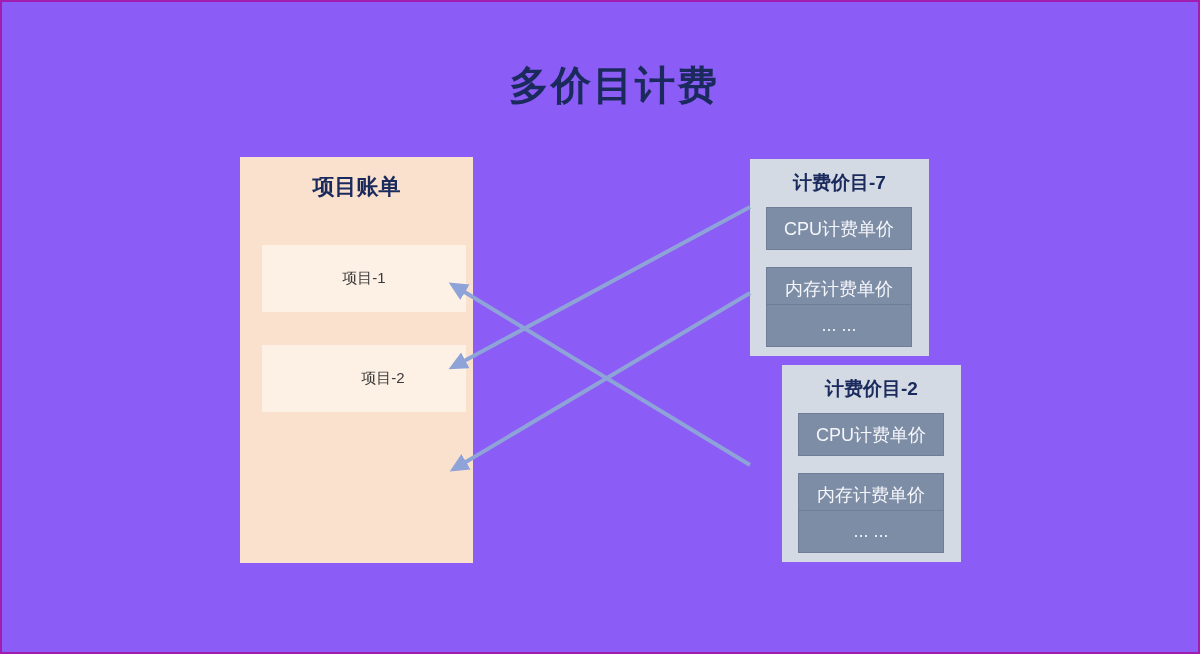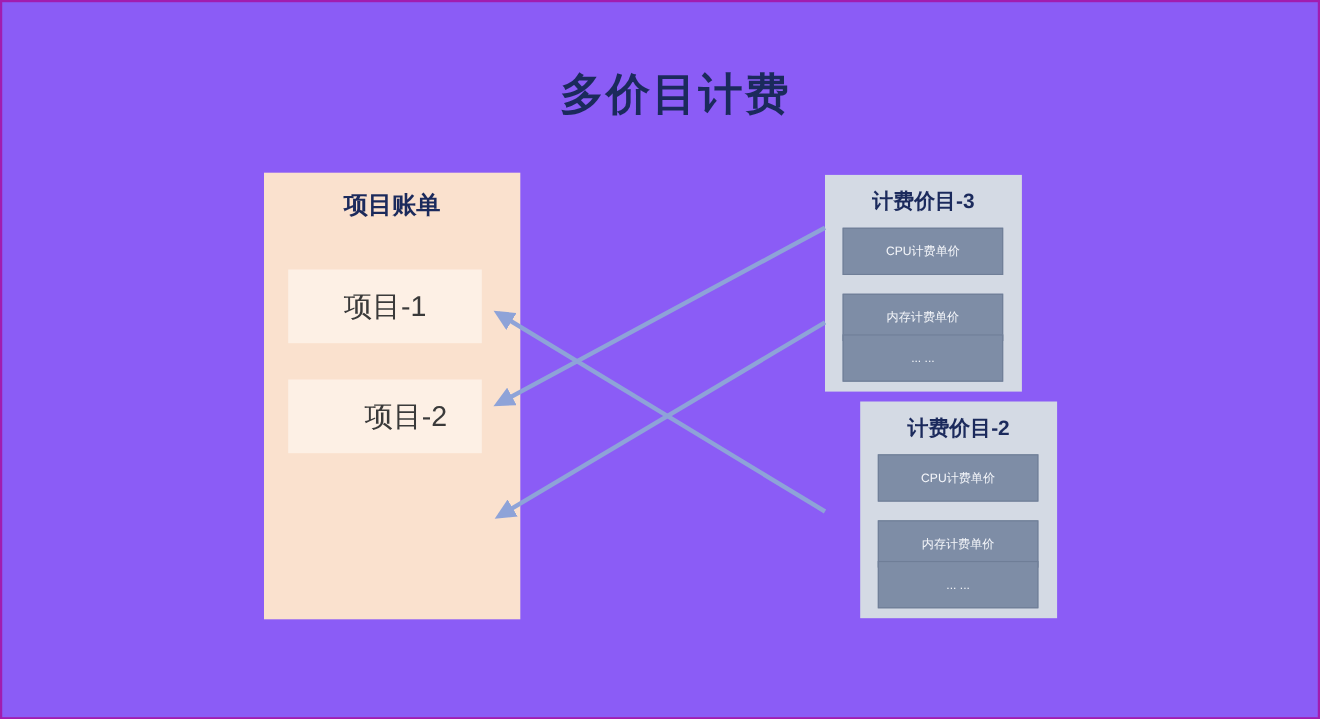--- a/index.html
+++ b/index.html
@@ -26,24 +26,24 @@
     position:absolute;left:238px;top:155px;
     width:233px;height:406px;
     background:#FAE1CE;
   }
   .bill-title{
     position:absolute;top:15px;left:0;width:100%;
     text-align:center;
     font-size:22px;font-weight:bold;color:#1B2A5C;
   }
   .bill-item{
-    position:absolute;left:22px;width:176px;height:67px;
+    position:absolute;left:22px;width:204px;height:67px;
     background:#FDF0E5;
     display:flex;align-items:center;justify-content:center;
-    font-size:26px;color:#3A3A3A;
+    font-size:15px;color:#3A3A3A;
   }
   .bill-item.i1{top:88px;}
   .bill-item.i2{top:188px;padding-left:38px;}
   .bill-item.i3{top:283px;}
   
   .price-box{
     position:absolute;left:748px;width:179px;height:197px;
     background:#D4DAE4;
   }
   .price-box.p1{top:157px;}
@@ -51,21 +51,21 @@
   .price-title{
     position:absolute;top:11px;left:0;width:100%;
     text-align:center;
     font-size:19px;font-weight:bold;color:#1B2A5C;
   }
   .price-row{
     position:absolute;left:16px;width:146px;height:43px;
     background:#7E8DA6;
     border:1px solid #6F7E97;
     display:flex;align-items:center;justify-content:center;
-    font-size:11px;color:#F4F6FA;
+    font-size:18px;color:#F4F6FA;
   }
   .price-row.r1{top:48px;}
   .price-row.r2{top:108px;}
   .price-row.r3{top:145px;}
   .arrows{
     position:absolute;top:0;left:0;width:1200px;height:654px;
     pointer-events:none;
   }
 </style>
 </head>
@@ -75,21 +75,21 @@
 
   <h1 class="main-title">多价目计费</h1>
 
   <div class="bill-box">
     <div class="bill-title">项目账单</div>
     <div class="bill-item i1">项目-1</div>
     <div class="bill-item i2">项目-2</div>
   </div>
 
   <div class="price-box p1">
-    <div class="price-title">计费价目-3</div>
+    <div class="price-title">计费价目-7</div>
     <div class="price-row r1">CPU计费单价</div>
     <div class="price-row r2">内存计费单价</div>
     <div class="price-row r3">... ...</div>
   </div>
 
   <div class="price-box p2">
     <div class="price-title">计费价目-2</div>
     <div class="price-row r1">CPU计费单价</div>
     <div class="price-row r2">内存计费单价</div>
     <div class="price-row r3">... ...</div>

